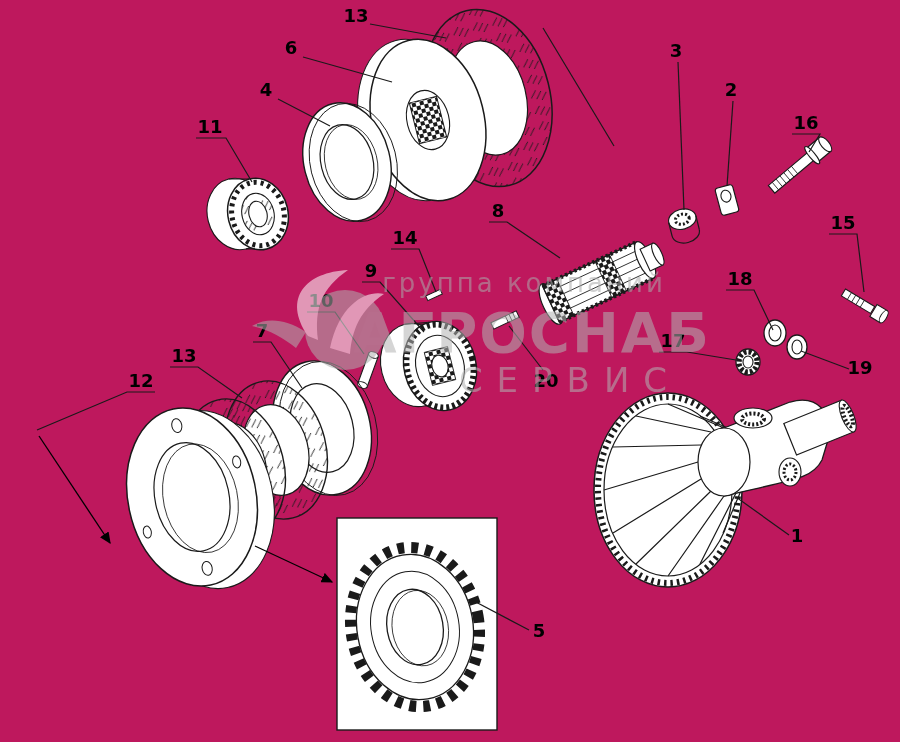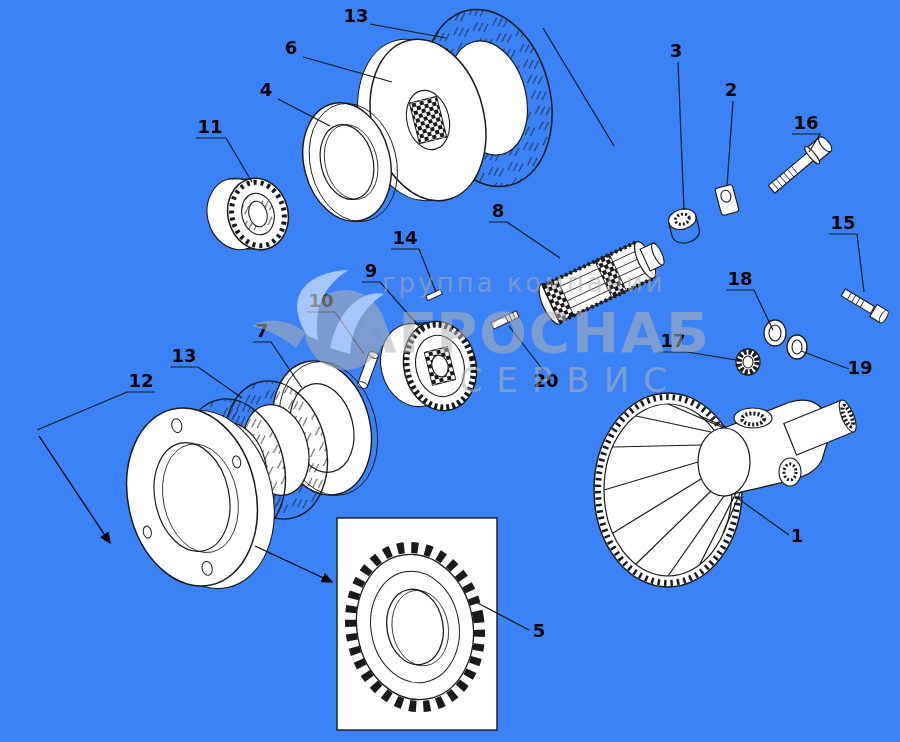--- a/index.html
+++ b/index.html
@@ -1,17 +1,17 @@
 <!DOCTYPE html>
 <html><head>
 <meta charset="utf-8">
 <style>
   html,body { margin:0; padding:0; background:#ffffff; }
   .canvas {
-    position:relative; width:900px; height:742px; background:#3b82f6;
+    position:relative; width:900px; height:742px; background:#be185d;
     overflow:hidden; font-family:"DejaVu Sans", sans-serif;
   }
   svg { display:block; }
   .callout {
     font-family:"DejaVu Sans", sans-serif;
     font-size:18px; font-weight:600; fill:#000; text-anchor:middle;
   }
   .wm-small {
     font-family:"DejaVu Sans", sans-serif; font-size:26px; font-weight:400;
     fill:#ababab; letter-spacing:3px; text-anchor:middle;

